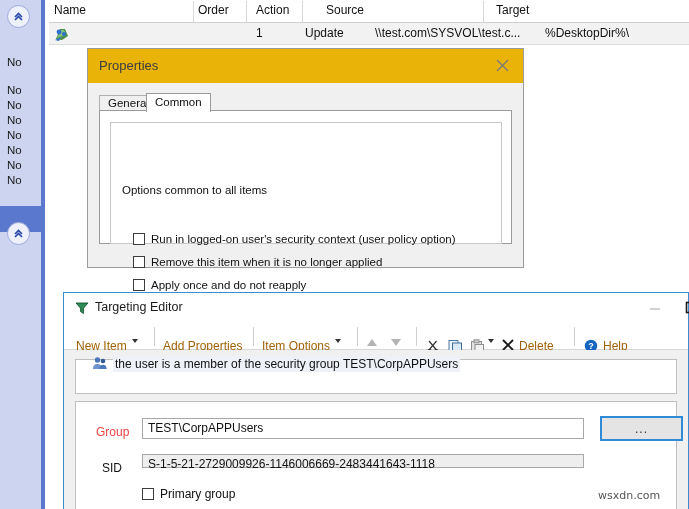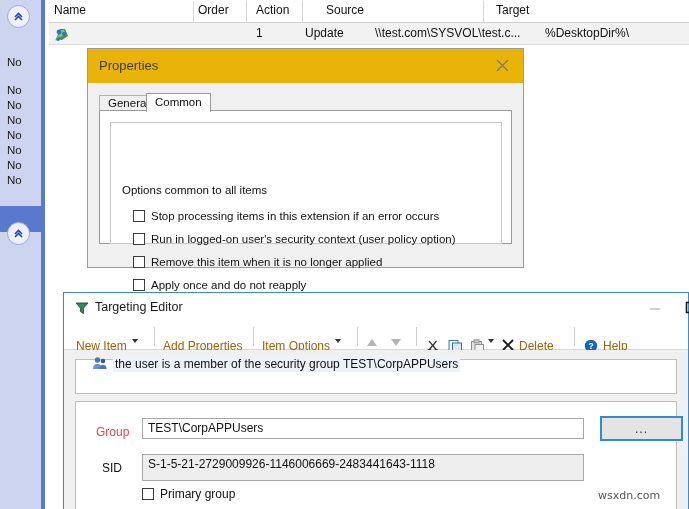--- a/index.html
+++ b/index.html
@@ -400,21 +400,21 @@
     letter-spacing: 1px;
   }
   #lbl-sid {
     position: absolute;
     left: 26px; top: 59px;
     font-size: 12px; color: #111;
   }
   #sid-input {
     position: absolute;
     left: 66px; top: 52px;
-    width: 442px; height: 27px;
+    width: 442px; height: 14px;
     background: #eeeeee;
     border: 1px solid #a8a8a8;
     box-sizing: border-box;
     font-size: 12px;
     color: #111;
     padding: 2px 0 0 5px;
     white-space: nowrap;
   }
   #primary-group-row {
     position: absolute;
@@ -531,24 +531,20 @@
   <div id="properties-body">
     <div id="tabstrip">
       <div class="tab" id="tab-general">General</div>
       <div class="tab active" id="tab-common">Common</div>
     </div>
 
     <div id="tab-page">
       <div id="options-group"></div>
       <div id="options-group-label">Options common to all items</div>
 
-      <div class="opt-row" style="top:96px">
-        <span class="cbx"></span>
-        <span class="opt-text">Stop processing items in this extension if an error occurs</span>
-      </div>
       <div class="opt-row" style="top:119px">
         <span class="cbx"></span>
         <span class="opt-text">Run in logged-on user's security context (user policy option)</span>
       </div>
       <div class="opt-row" style="top:142px">
         <span class="cbx"></span>
         <span class="opt-text">Remove this item when it is no longer applied</span>
       </div>
       <div class="opt-row" style="top:165px">
         <span class="cbx"></span>

